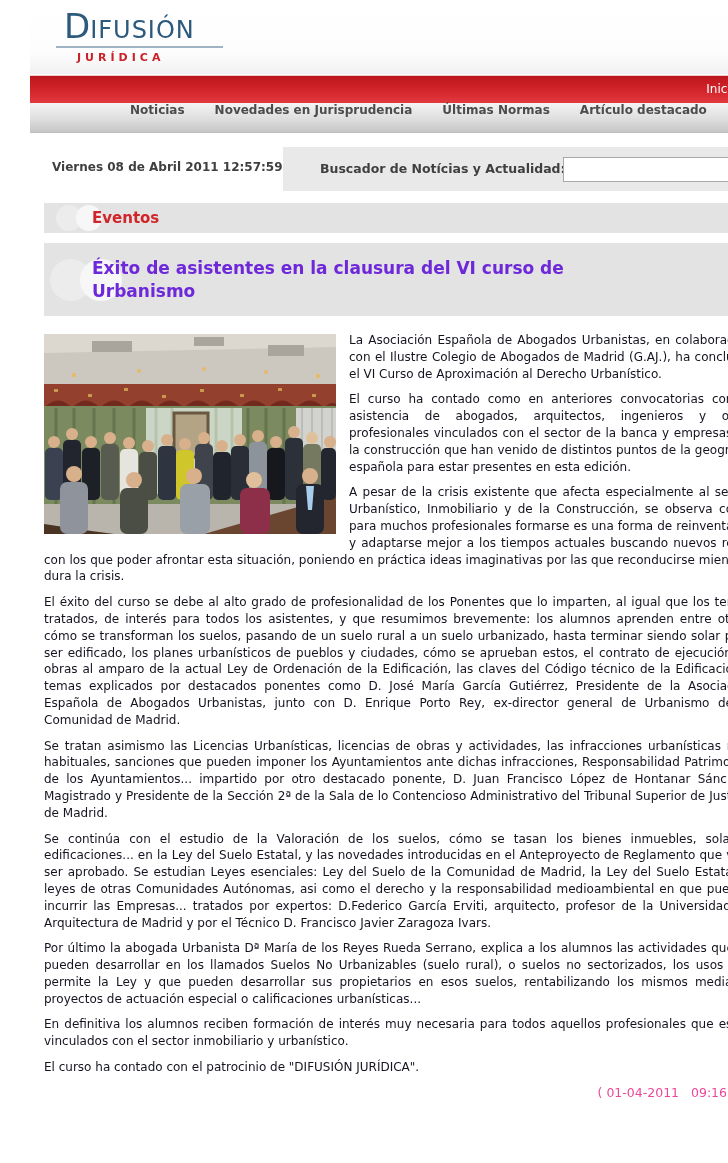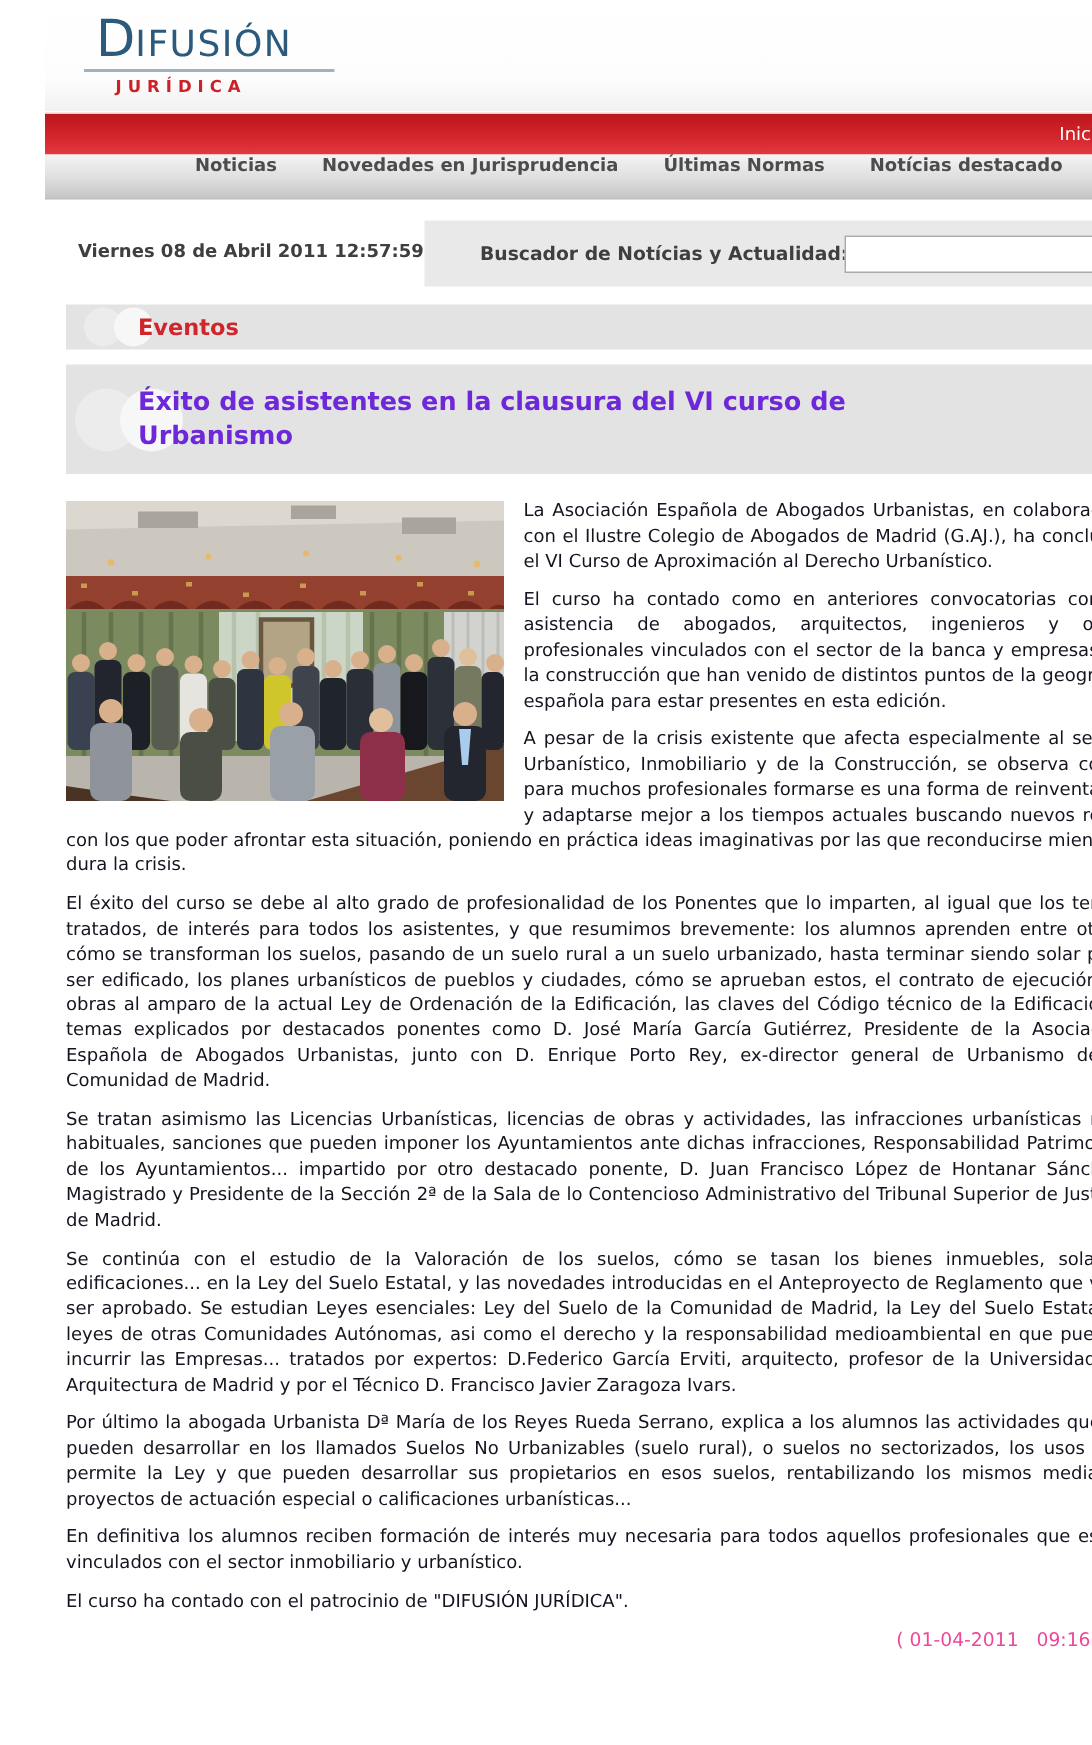--- a/index.html
+++ b/index.html
@@ -85,21 +85,21 @@
   </div>
 
   <div class="redbar">
     <span class="home-link">Inicio</span>
   </div>
 
   <div class="nav">
       <span class="nav-item">Noticias</span>
       <span class="nav-item">Novedades en Jurisprudencia</span>
       <span class="nav-item">Últimas Normas</span>
-      <span class="nav-item">Notícias destacado</span>
+      <span class="nav-item">Artículo destacado</span>
       <span class="nav-item">Despachos</span>
     </div>
 
   <div class="datetime">Viernes 08 de Abril 2011 12:57:59</div>
   <div class="search-panel">
     <span class="search-label">Buscador de Notícias y Actualidad:</span>
     <input class="search-input" type="text" value="" style="">
   </div>
 
   <div class="gray-bar section-bar">

